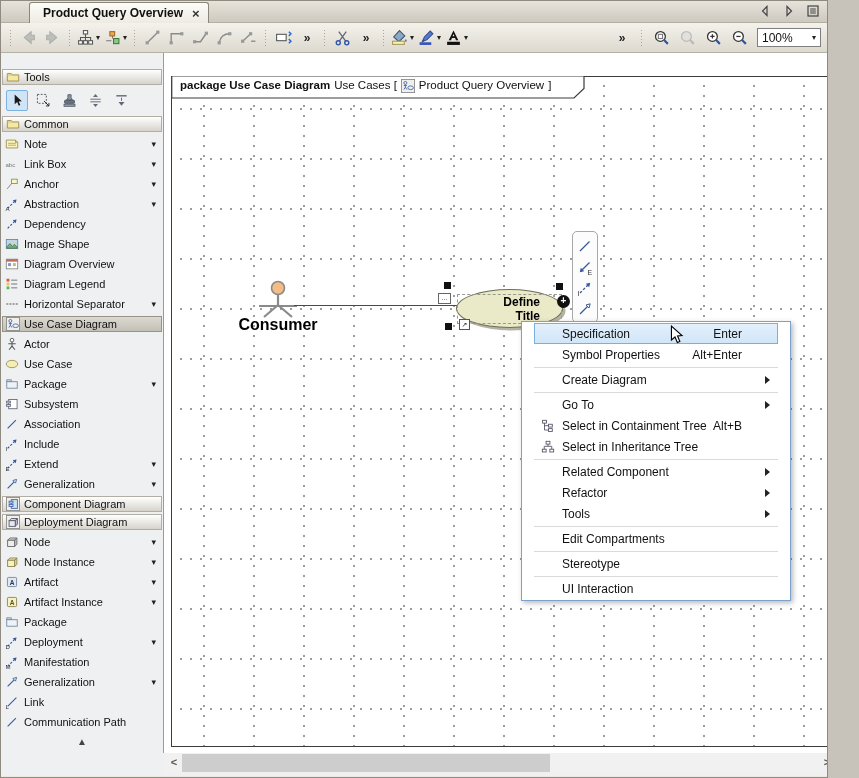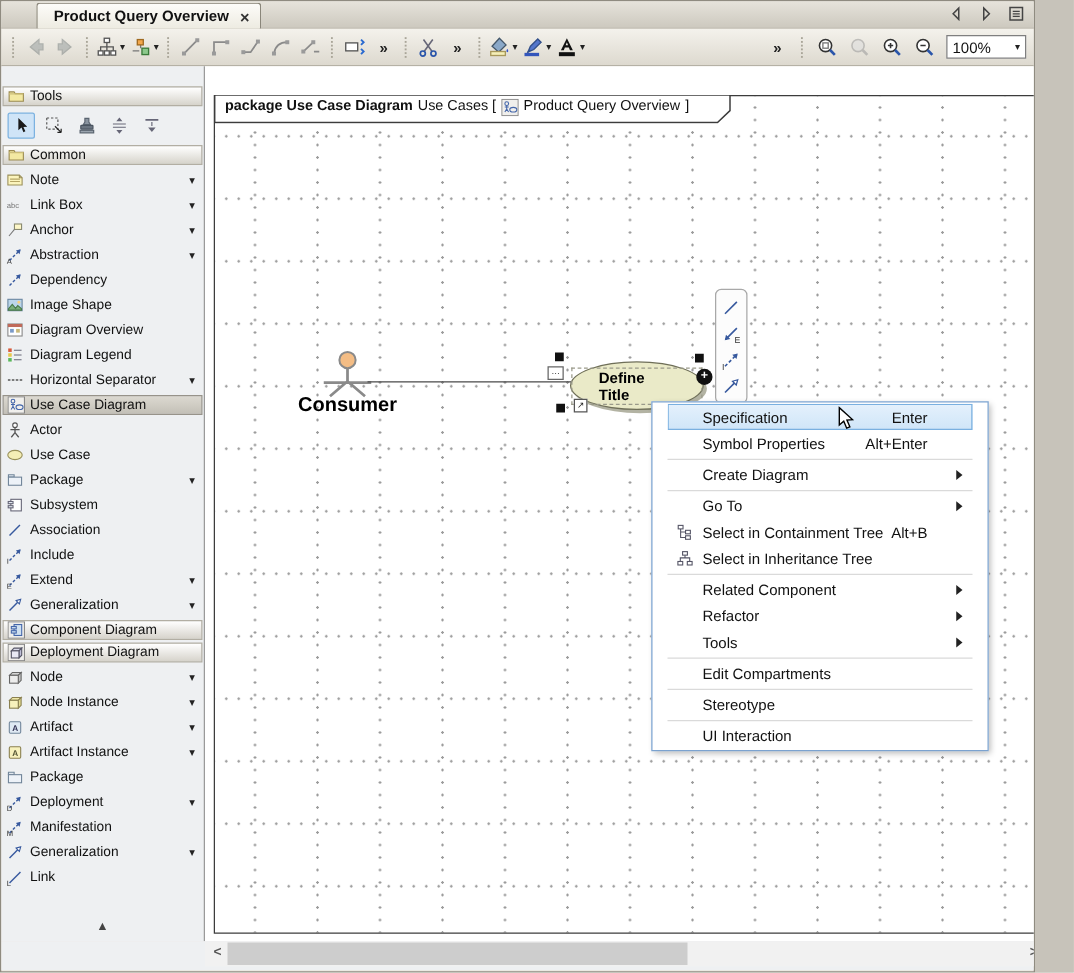--- a/index.html
+++ b/index.html
@@ -71,21 +71,21 @@
   .frame-head-text { position:absolute; left:16px; top:26px; display:flex; align-items:flex-start;
                      gap:4px; font-size:11.5px; color:#111; white-space:nowrap; }
   .frame-head-text .ic svg { width:14px; height:14px; }
   .actor-svg { position:absolute; left:84px; top:226px; }
   .actor-label { position:absolute; left:70px; top:263px; width:88px; text-align:center;
                  font-size:16px; font-weight:bold; color:#000; }
   .assoc-line { position:absolute; left:130px; top:252px; width:163px; height:1.2px; background:#4a4a4a; }
   .usecase { position:absolute; left:292px; top:236px; width:107px; height:39px;
              background:#eaeac8; border:1px solid #6f6f58; border-radius:50%;
              box-shadow:2.5px 2.5px 0 #b3b3a3; display:flex; align-items:center; justify-content:center; }
-  .uc-inner { font-size:12px; font-weight:bold; color:#000; border:1px dashed #9a9a8a; padding:0 21px; }
+  .uc-inner { font-size:12px; font-weight:bold; color:#000; border:1px dashed #9a9a8a; padding:0 21px;text-align:right; }
   .hnd { position:absolute; width:7px; height:7px; background:#111; }
   .sel-dots { position:absolute; left:274px; top:240px; width:13px; height:11px; background:#fff;
               border:1px solid #666; font-size:7px; line-height:8px; text-align:center; color:#333; }
   .sel-plus { position:absolute; left:393px; top:242px; width:13px; height:13px; background:#111;
               border-radius:50%; color:#fff; font-size:10px; font-weight:bold; line-height:12px; text-align:center; }
   .sel-nav { position:absolute; left:295px; top:266px; width:11px; height:11px; background:#fff;
              border:1px solid #555; font-size:7px; line-height:9px; text-align:center; color:#222; }
   .minibar { position:absolute; left:408px; top:178px; width:26px; height:92px; background:#fcfcfc;
              border:1px solid #a8a8a8; border-radius:5px; display:flex; flex-direction:column;
              align-items:center; justify-content:space-around; padding:3px 0; }
@@ -691,20 +691,28 @@
       </div>
       <div class="p-row">
         <span class="ic">
           <svg viewBox="0 0 16 16">
             <path d="M3 13 L13 3" stroke="#37599e" stroke-width="1.3"></path>
             <text x="0.5" y="15.8" font-size="7" fill="#333">L</text>
           </svg>
         </span>
         <span class="p-label">Link</span>
       </div>
+      <div class="p-row">
+        <span class="ic">
+          <svg viewBox="0 0 16 16">
+            <path d="M3 13 L12.5 3.5" stroke="#37599e" fill="none" stroke-width="1.3"></path>
+          </svg>
+        </span>
+        <span class="p-label">Communication Path</span>
+      </div>
       <div class="p-collapse">▲</div>
     </div>
 
   <div class="canvas">
     <div class="frame"></div>
     <svg class="frame-head-svg" width="414" height="23">
       <path d="M0.75 0 H413 V12.5 L403 22 H0.75 Z" fill="#ffffff" stroke="#3c3c3c" stroke-width="1.2"></path>
     </svg>
     <div class="frame-head-text">
       <b>package Use Case Diagram</b>

